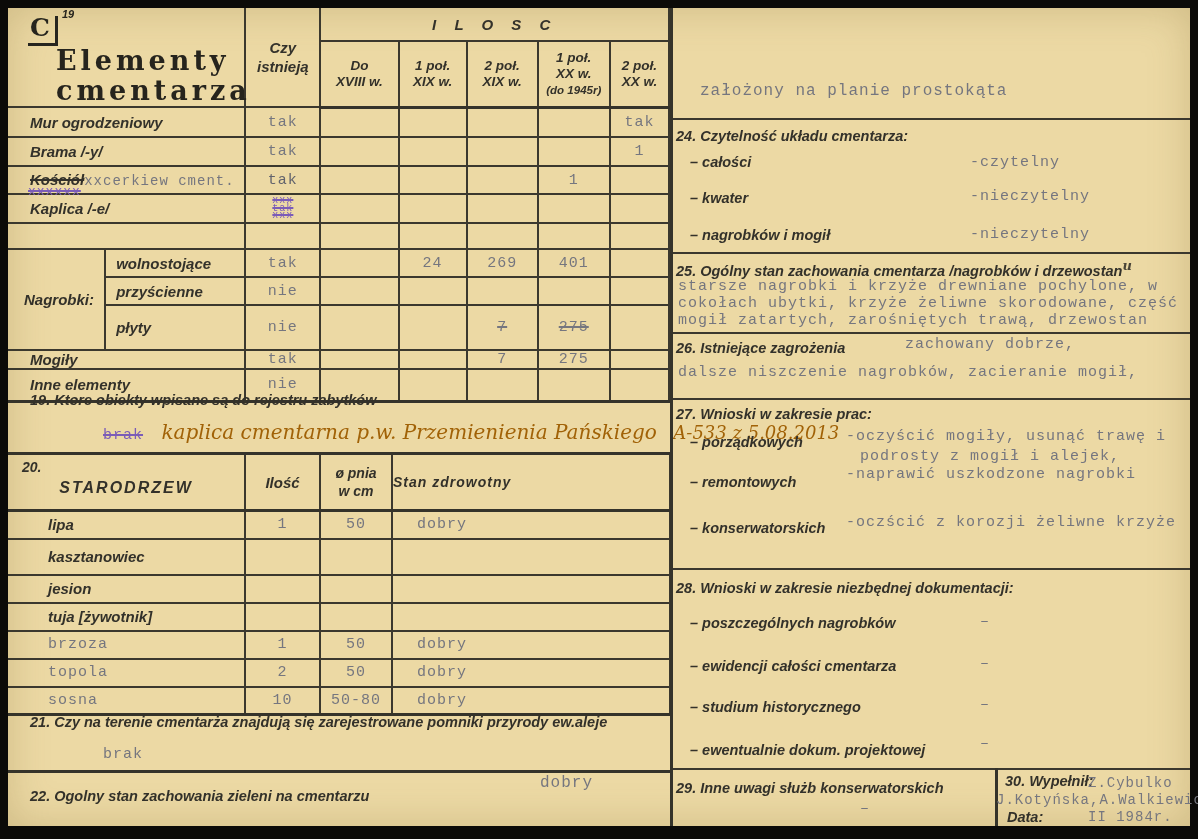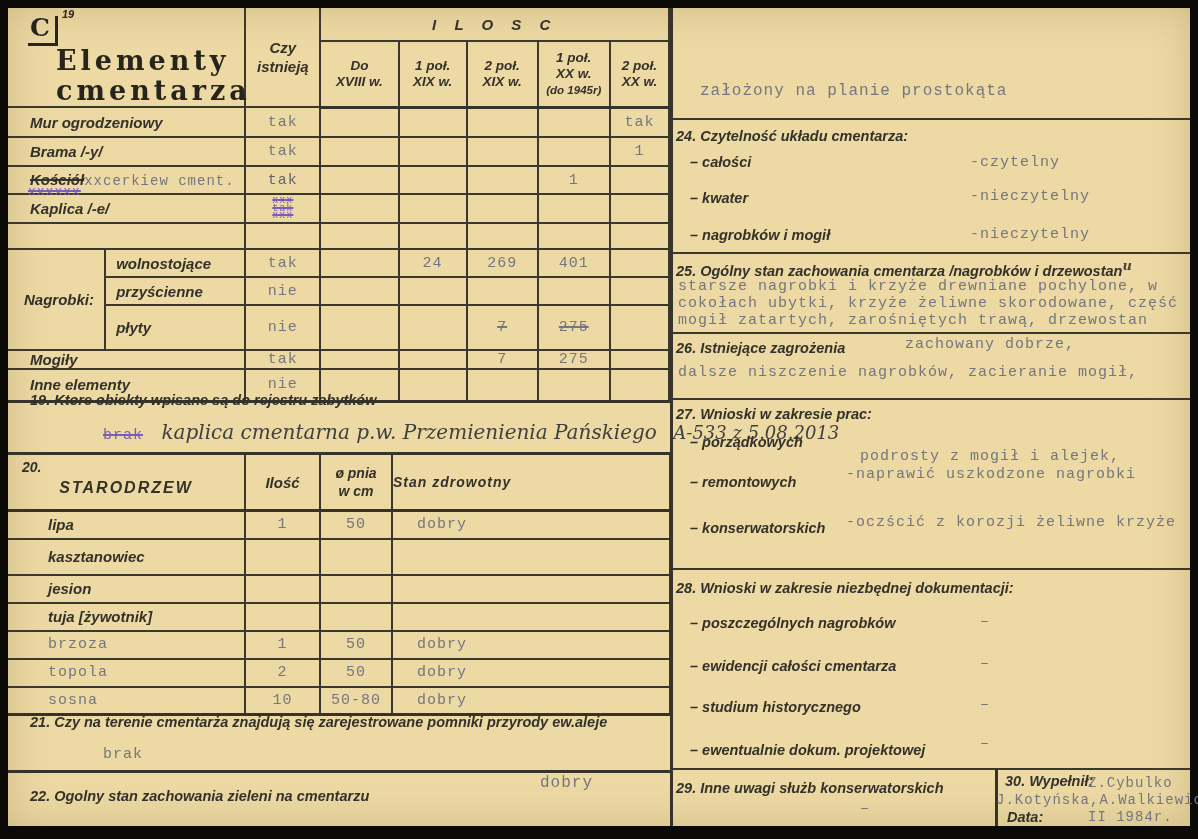--- a/index.html
+++ b/index.html
@@ -5,21 +5,21 @@
   html,body{margin:0;padding:0;background:#0b0a08;}
   .stage{position:relative;width:1198px;height:839px;background:#0b0a08;overflow:hidden;
          font-family:"Liberation Sans",sans-serif;}
   .card{position:absolute;left:8px;top:8px;width:1182px;height:818px;background:#ecd9a4;
         box-shadow:inset 0 0 40px rgba(120,95,40,.25);}
   
   .printed{font-family:"Liberation Sans",sans-serif;font-style:italic;font-weight:bold;color:#33312a;}
   .serifT{font-family:"DejaVu Serif",serif;font-weight:bold;color:#26241d;}
   .typed{font-family:"Liberation Mono",monospace;color:#75767f;letter-spacing:1px;}
   .typedp{font-family:"Liberation Mono",monospace;color:#7b5cb8;letter-spacing:1px;}
-  .hand{font-family:"DejaVu Serif",serif;font-style:italic;color:#404040;}
+  .hand{font-family:"DejaVu Serif",serif;font-style:italic;color:#a16207;}
   .struck{text-decoration:line-through;text-decoration-thickness:2px;}
   .abs{position:absolute;white-space:nowrap;}
   
   table{border-collapse:collapse;table-layout:fixed;}
   .t1{position:absolute;left:0;top:0;width:662px;}
   .t1 td{border:2px solid #3b382e;padding:0;vertical-align:middle;overflow:visible;}
   .t1 tr.hA td{border-top:none;}
   .t1 td:first-child{border-left:none;}
   .t1 tr.h2 td{border-bottom:3px solid #35332a;}
   .t1 tr.last td{border-bottom:3px solid #35332a;}
@@ -305,20 +305,21 @@
   <div class="abs typed t15" style="left:670px;top:304px">mogił zatartych, zarośniętych trawą, drzewostan</div>
   <div class="rline" style="top:324px"></div>
 
   <div class="abs printed q" style="left:668px;top:332px">26. Istniejące zagrożenia</div>
   <div class="abs typed t15" style="left:897px;top:328px">zachowany dobrze,</div>
   <div class="abs typed t15" style="left:670px;top:356px">dalsze niszczenie nagrobków, zacieranie mogił,</div>
   <div class="rline" style="top:390px"></div>
 
   <div class="abs printed q" style="left:668px;top:398px">27. Wnioski w zakresie prac:</div>
   <div class="abs printed q" style="left:682px;top:426px">– porządkowych</div>
+  <div class="abs typed t15" style="left:838px;top:420px">-oczyścić mogiły, usunąć trawę i</div>
   <div class="abs typed t15" style="left:852px;top:440px">podrosty z mogił i alejek,</div>
   <div class="abs printed q" style="left:682px;top:466px">– remontowych</div>
   <div class="abs typed t15" style="left:838px;top:458px">-naprawić uszkodzone nagrobki</div>
   <div class="abs printed q" style="left:682px;top:512px">– konserwatorskich</div>
   <div class="abs typed t15" style="left:838px;top:506px">-oczścić z korozji żeliwne krzyże</div>
   <div class="rline" style="top:560px"></div>
 
   <div class="abs printed q" style="left:668px;top:572px">28. Wnioski w zakresie niezbędnej dokumentacji:</div>
   <div class="abs printed q" style="left:682px;top:607px">– poszczególnych nagrobków</div>
   <div class="abs typed t15" style="left:972px;top:605px">–</div>

